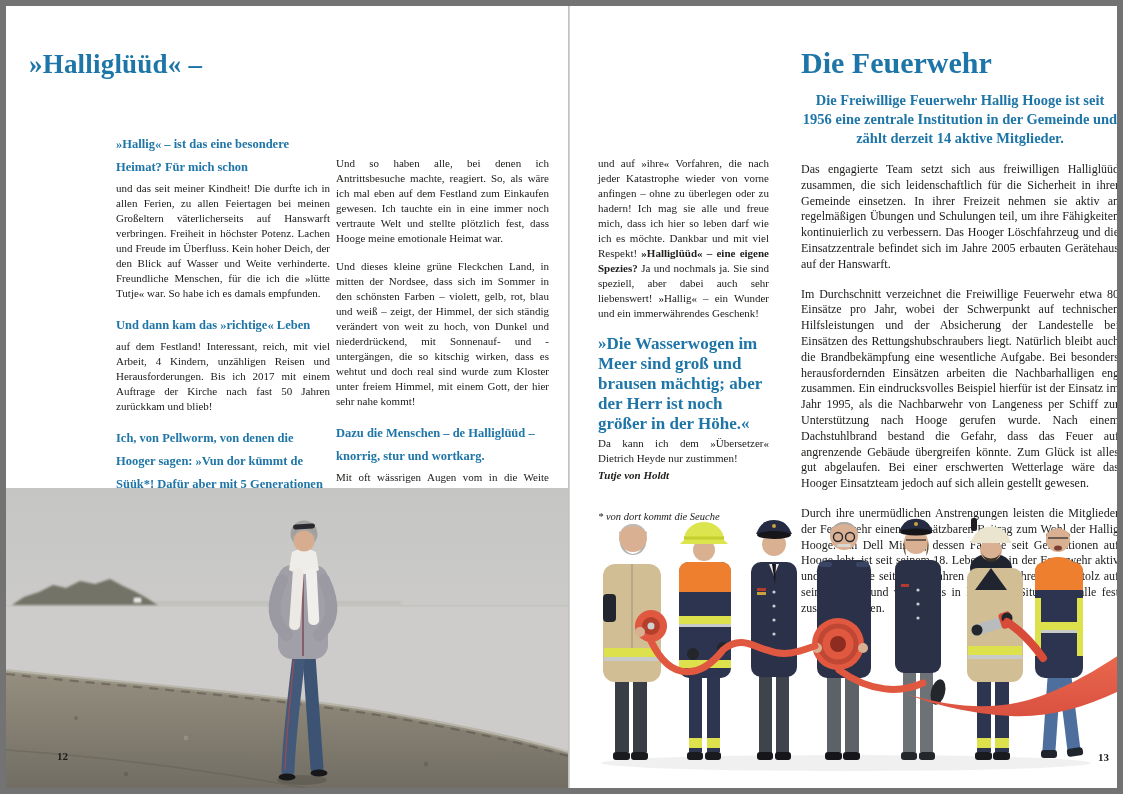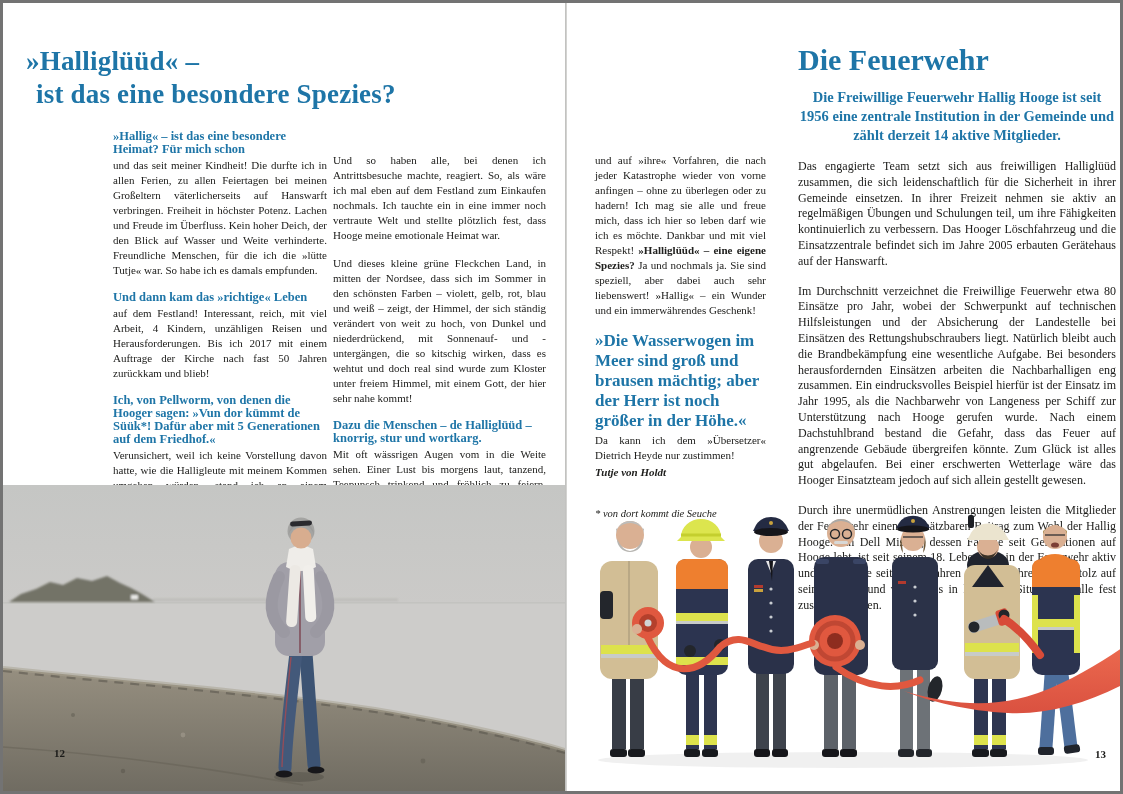--- a/index.html
+++ b/index.html
@@ -1,37 +1,37 @@
 <!DOCTYPE html>
 <html lang="de"><head>
 <meta charset="utf-8">
 <style>
   * { margin:0; padding:0; box-sizing:border-box; }
   html,body { background:#e9e9e9; }
   .spread {
     position:relative; width:1123px; height:794px; background:#ffffff;
     font-family:"Liberation Serif","DejaVu Serif",serif;
-    color:#20201e; overflow:hidden; border:3px solid #737373;
+    color:#20201e; overflow:hidden; border:6px solid #737373;
   }
   .abs { position:absolute; }
   .spine { left:562px; top:0; width:2px; height:794px;
            background:linear-gradient(to right,#b9b9b7,#dcdcda); }
   .bottom-edge { left:0; top:789px; width:1123px; height:5px; background:#90908e; opacity:.85; }
 
   
   .headline { left:23px; top:42px; color:#1e75a7; font-size:27px; line-height:33px; font-weight:600; letter-spacing:.2px; }
   .headline .l2 { padding-left:10px; }
 
   
   .col { text-align:justify; hyphens:auto; -webkit-hyphens:auto; }
   .col p { text-align:justify; }
   .col1 { left:110px; top:127px; width:214px; font-size:11px; line-height:15px; }
   .col2 { left:330px; top:150px; width:213px; font-size:11px; line-height:15px; }
   .col3 { left:592px; top:150px; width:171px; font-size:11px; line-height:15px; }
-  .subhead { color:#1e75a7; font-weight:bold; font-size:12.5px; line-height:13px; text-align:left; }
+  .subhead { color:#1e75a7; font-weight:bold; font-size:12.5px; line-height:23px; text-align:left; }
   .col .subhead { margin-top:13px; margin-bottom:2px; }
   .col .subhead:first-child { margin-top:0; }
   .col p + p { margin-top:13px; }
   .quoteline { margin-top:0 !important; }
   .bigquote { font-size:17px; line-height:20px; margin-top:13px; margin-bottom:2px; }
   .signature { font-style:italic; font-weight:600; margin-top:2px !important; text-align:left !important; }
   .footnote { font-style:italic; font-size:10.5px; margin-top:26px !important; text-align:right; }
 
   
   .article { left:795px; top:42px; width:318px; }
@@ -45,35 +45,34 @@
   .pn12 { left:51px;  top:744px; }
   .pn13 { left:1092px; top:745px; }
 </style>
 </head>
 <body>
 
 <div class="spread">
 
   <div class="abs headline">
     <div>»Halliglüüd« –</div>
-    <div class="l2">ist das eine besondere Spezies?</div>
   </div>
 
   <div class="abs col col1">
     <div class="subhead">»Hallig« – ist das eine besondere Heimat? Für mich schon</div>
     <p>und das seit meiner Kindheit! Die durfte ich in allen Ferien, zu allen Feiertagen bei meinen Großeltern väterlicherseits auf Hanswarft verbringen. Freiheit in höchster Potenz. Lachen und Freude im Überfluss. Kein hoher Deich, der den Blick auf Wasser und Weite verhinderte. Freundliche Menschen, für die ich die »lütte Tutje« war. So habe ich es damals empfunden.</p>
     <div class="subhead">Und dann kam das »richtige« Leben</div>
     <p>auf dem Festland! Interessant, reich, mit viel Arbeit, 4 Kindern, unzähligen Reisen und Herausforderungen. Bis ich 2017 mit einem Auftrage der Kirche nach fast 50 Jahren zurückkam und blieb!</p>
     <div class="subhead">Ich, von Pellworm, von denen die Hooger sagen: »Vun dor kümmt de Süük*! Dafür aber mit 5 Generationen auf dem Friedhof.«</div>
     <p>Verunsichert, weil ich keine Vorstellung davon hatte, wie die Halligleute mit meinem Kommen umgehen würden, stand ich an einem Novembermorgen auf der Fähre und wurde von einem alten Halligbewohner begrüßt:</p>
     <p class="quoteline">»Moin Tutje, schön, dat du dor bist.«</p>
   </div>
 
   <div class="abs col col2">
-    <p>Und so haben alle, bei denen ich Antrittsbesuche machte, reagiert. So, als wäre ich mal eben auf dem Festland zum Einkaufen nochmals. Ich tauchte ein in eine immer noch vertraute Welt und stellte plötzlich fest, dass Hooge meine emotionale Heimat war.</p>
+    <p>Und so haben alle, bei denen ich Antrittsbesuche machte, reagiert. So, als wäre ich mal eben auf dem Festland zum Einkaufen gewesen. Ich tauchte ein in eine immer noch vertraute Welt und stellte plötzlich fest, dass Hooge meine emotionale Heimat war.</p>
     <p>Und dieses kleine grüne Fleckchen Land, in mitten der Nordsee, dass sich im Sommer in den schönsten Farben – violett, gelb, rot, blau und weiß – zeigt, der Himmel, der sich ständig verändert von weit zu hoch, von Dunkel und niederdrückend, mit Sonnenauf- und -untergängen, die so kitschig wirken, dass es wehtut und doch real sind wurde zum Kloster unter freiem Himmel, mit einem Gott, der hier sehr nahe kommt!</p>
     <div class="subhead">Dazu die Menschen – de Halliglüüd – knorrig, stur und wortkarg.</div>
     <p>Mit oft wässrigen Augen vom in die Weite sehen. Einer Lust bis morgens laut, tanzend, Teepunsch trinkend und fröhlich zu feiern. Einem Stolz, der oft als arrogant und abweisend scheint und doch bei näherem Hinsehen verständlich wird. Sie sind nicht stolz auf sich, sondern auf »ihre« Hallig</p>
   </div>
 
   <svg class="abs photo-left" viewBox="0 0 562 312">
     <defs>
       <linearGradient id="sky" x1="0" y1="0" x2="0" y2="1">
         <stop offset="0" stop-color="#c5c6c4"></stop>
           <stop offset="1" stop-color="#cbcac8"></stop>

